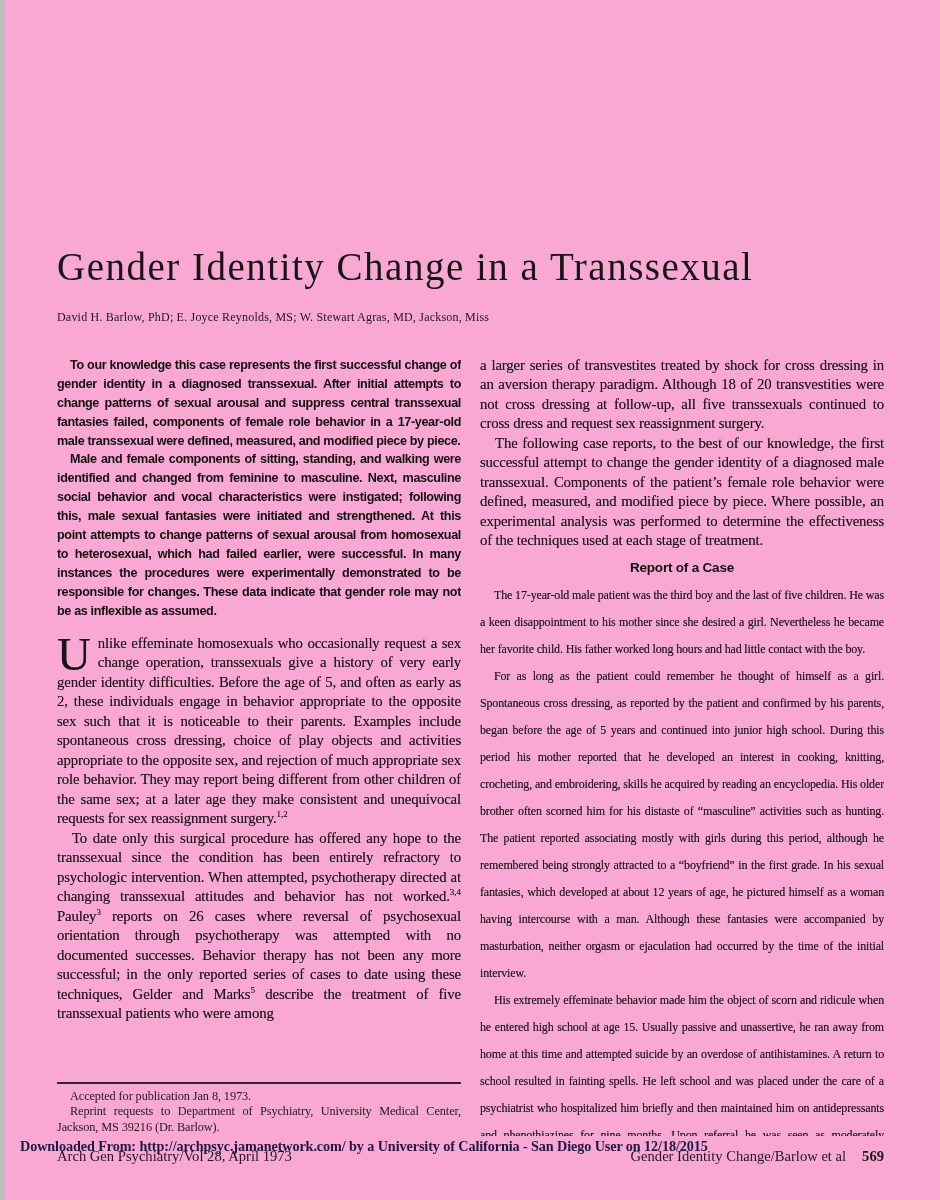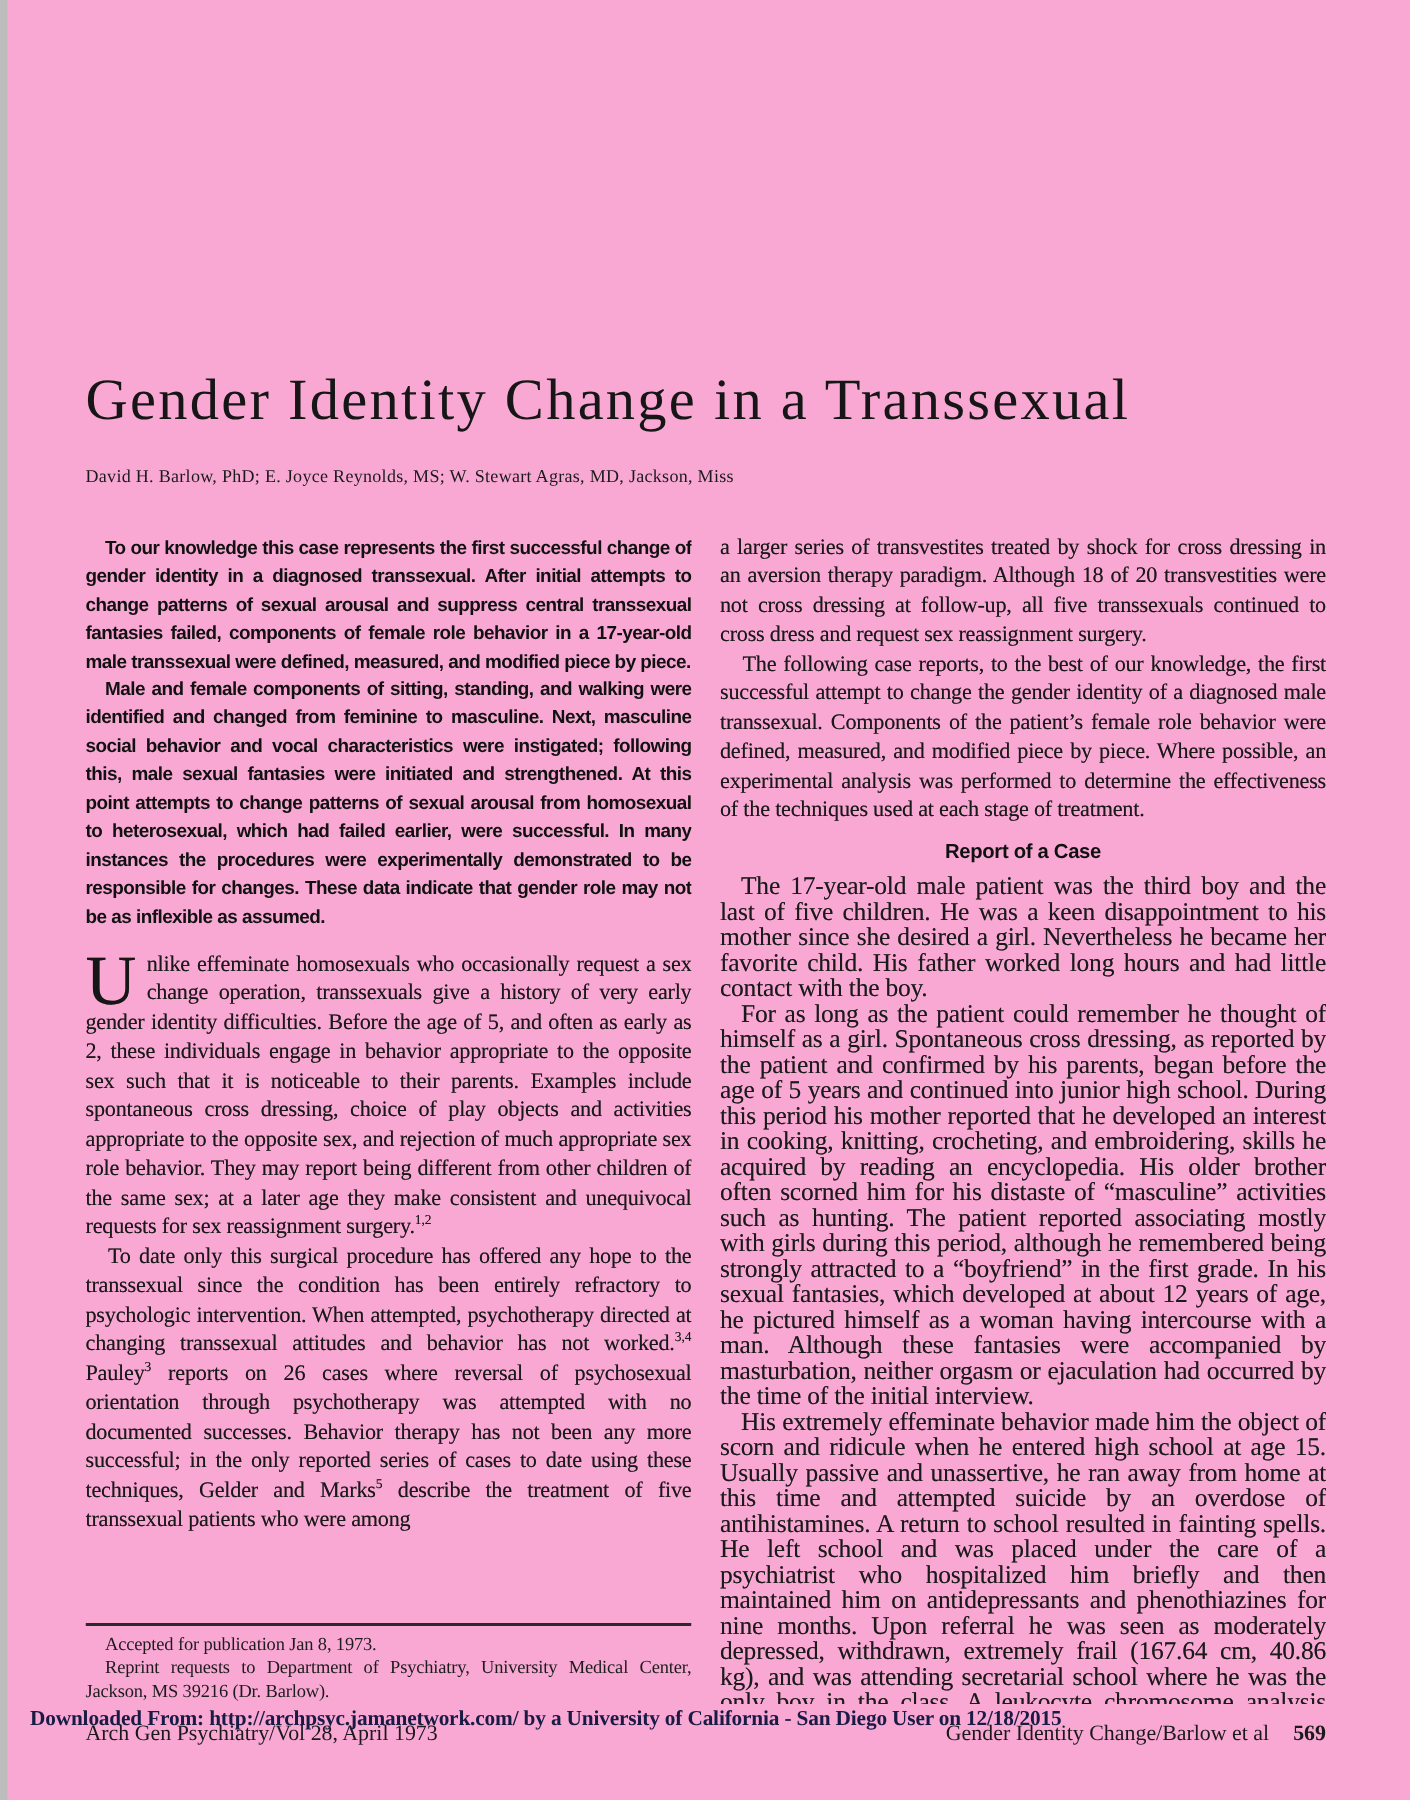--- a/index.html
+++ b/index.html
@@ -112,23 +112,23 @@
     margin:9px 0 7px 0;
     font-family:"Liberation Sans", sans-serif;
     font-weight:700;
     font-size:13.5px;
     letter-spacing:-0.2px;
     text-align:center;
     color:#111;
   }
   .case-par{
     margin:0;
-    font-size:17px;
+    font-size:12px;
     letter-spacing:-0.15px;
-    line-height:17px;
+    line-height:27px;
     text-align:justify;
     color:#1a1a1a;
     text-shadow:0 0 0.3px rgba(20,20,20,.5);
   }
   .case-par.indent{text-indent:14px;}
   
   .footer{
     position:absolute;
     left:57px;right:56px;top:1148px;
     display:flex;

